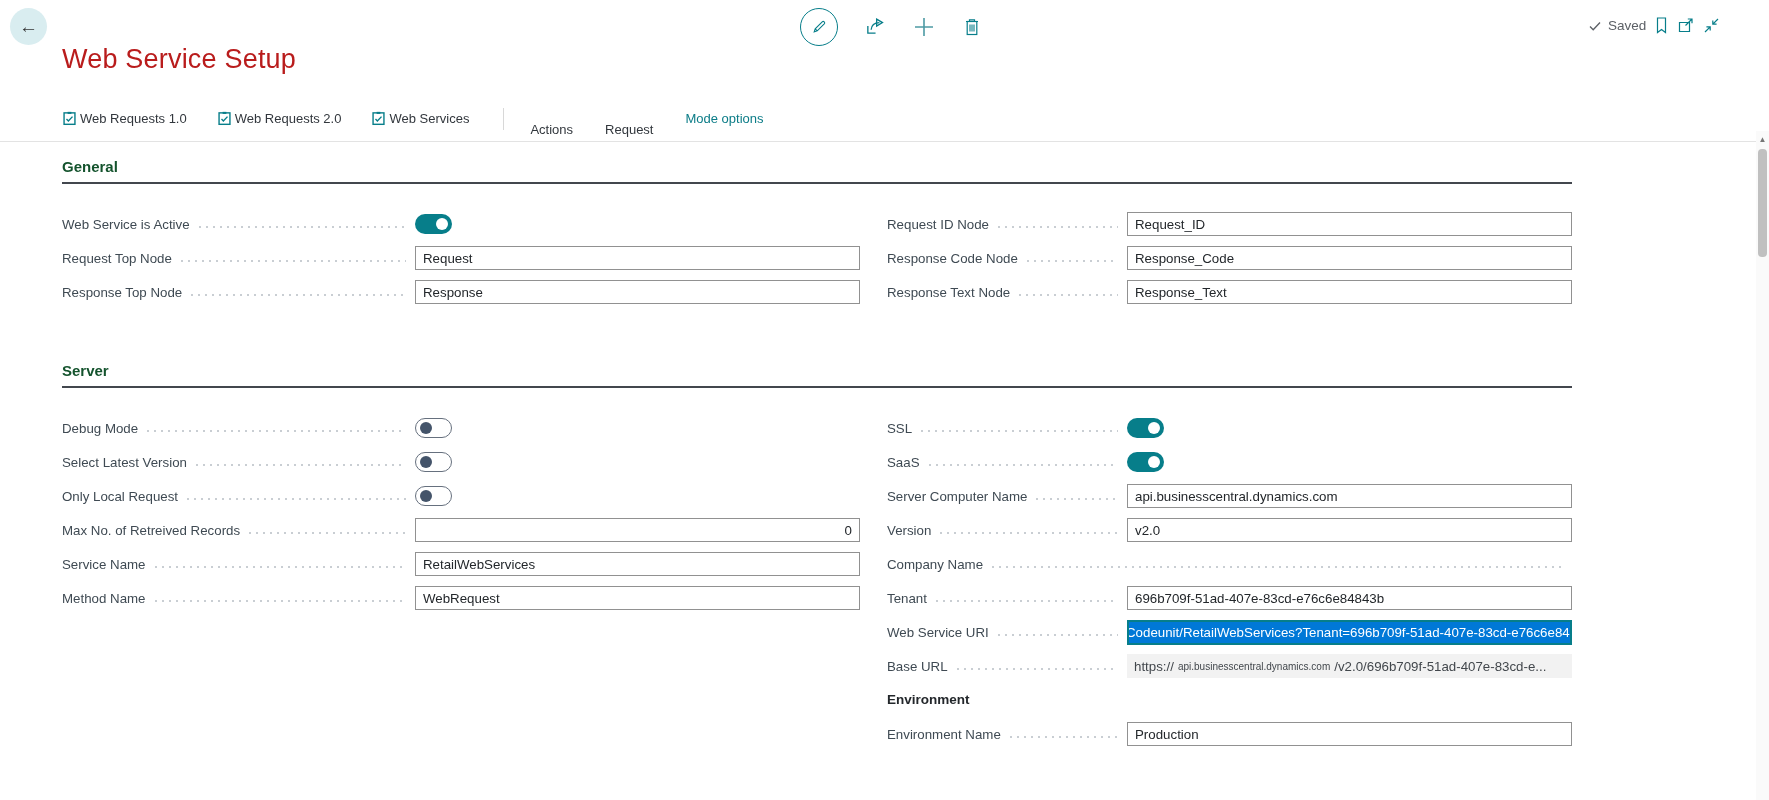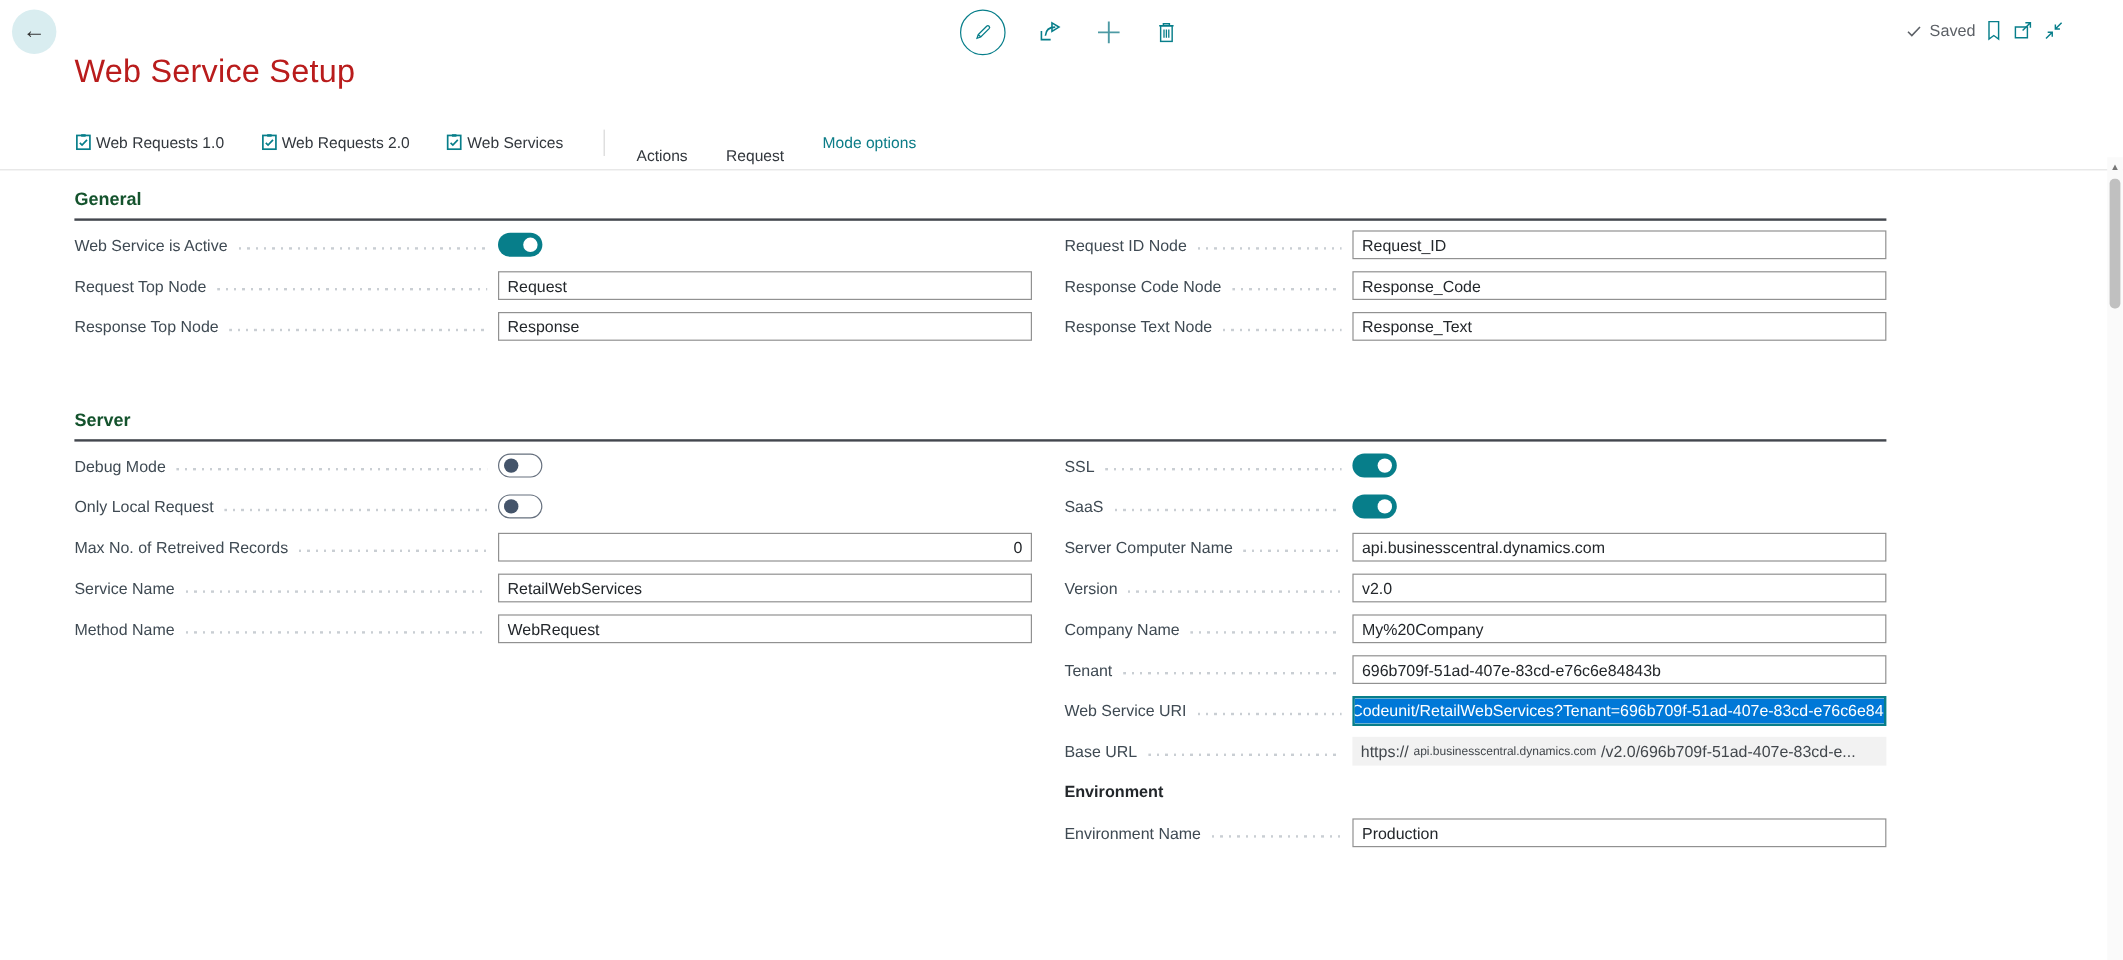--- a/index.html
+++ b/index.html
@@ -32,21 +32,21 @@
   .ribbon-sep { width:1px; height:22px; background:#d8d8d8; margin:0 26px 0 4px; }
   .ribbon-menu { margin-right:32px; cursor:pointer;margin-top:21px; }
   .fewer { color:#0b7c87; cursor:pointer; }
 
   
   .content { position:absolute; left:62px; top:142px; width:1510px; }
   .section-title { font-size:15px; font-weight:700; color:#14532d;
                    padding-bottom:7px; border-bottom:2px solid #43474e; }
   .sec-general { margin-top:16px; }
   .sec-server  { margin-top:48px; }
-  .columns { display:flex; margin-top:8px; }
+  .columns { display:flex; margin-top:28px; }
   .col-left  { width:798px; }
   .col-gap   { width:27px; }
   .col-right { width:685px; }
 
   .row { display:flex; align-items:center; height:24px; margin-bottom:10px; }
   .row .lbl { font-size:13.3px; color:#3f4a53; white-space:nowrap; }
   .dots { flex:1; height:2px; margin:0 9px 0 9px; align-self:center; margin-top:6px;
           background-image:repeating-linear-gradient(to right,#c9ced3 0 2px,transparent 2px 7px);
           background-repeat:no-repeat; background-size:100% 2px; }
   .ctl { width:445px; flex:0 0 445px; display:flex; align-items:center; }
@@ -266,20 +266,29 @@
         <div class="row">
           <span class="lbl">Debug Mode</span>
           <span class="dots"></span>
           <span class="ctl">
               <span class="toggle off">
                 <span class="knob"></span>
               </span>
             </span>
         </div>
         <div class="row">
+          <span class="lbl">Select Latest Version</span>
+          <span class="dots"></span>
+          <span class="ctl">
+              <span class="toggle off">
+                <span class="knob"></span>
+              </span>
+            </span>
+        </div>
+        <div class="row">
           <span class="lbl">Only Local Request</span>
           <span class="dots"></span>
           <span class="ctl">
               <span class="toggle off">
                 <span class="knob"></span>
               </span>
             </span>
         </div>
         <div class="row">
           <span class="lbl">Max No. of Retreived Records</span>
@@ -333,23 +342,20 @@
         <div class="row">
           <span class="lbl">Version</span>
           <span class="dots"></span>
           <span class="ctl">
               <input class="tin" value="v2.0" style="">
             </span>
         </div>
         <div class="row">
           <span class="lbl">Company Name</span>
           <span class="dots"></span>
-          <span class="ctl">
-              <input class="tin" value="My%20Company" style="">
-            </span>
         </div>
         <div class="row">
           <span class="lbl">Tenant</span>
           <span class="dots"></span>
           <span class="ctl">
               <input class="tin" value="696b709f-51ad-407e-83cd-e76c6e84843b" style="">
             </span>
         </div>
         <div class="row">
           <span class="lbl">Web Service URI</span>

